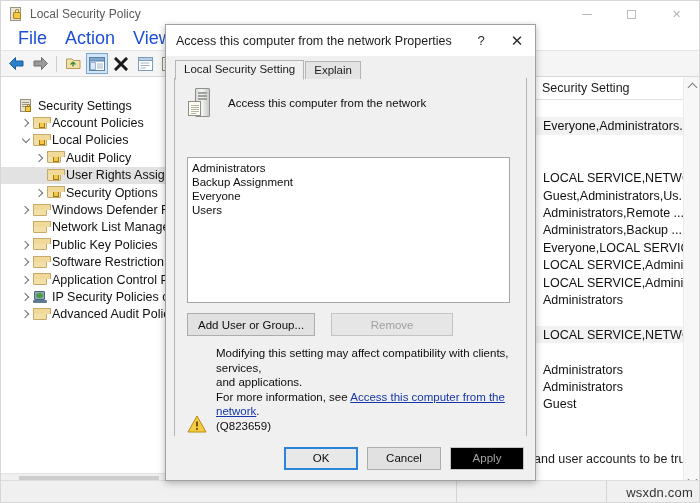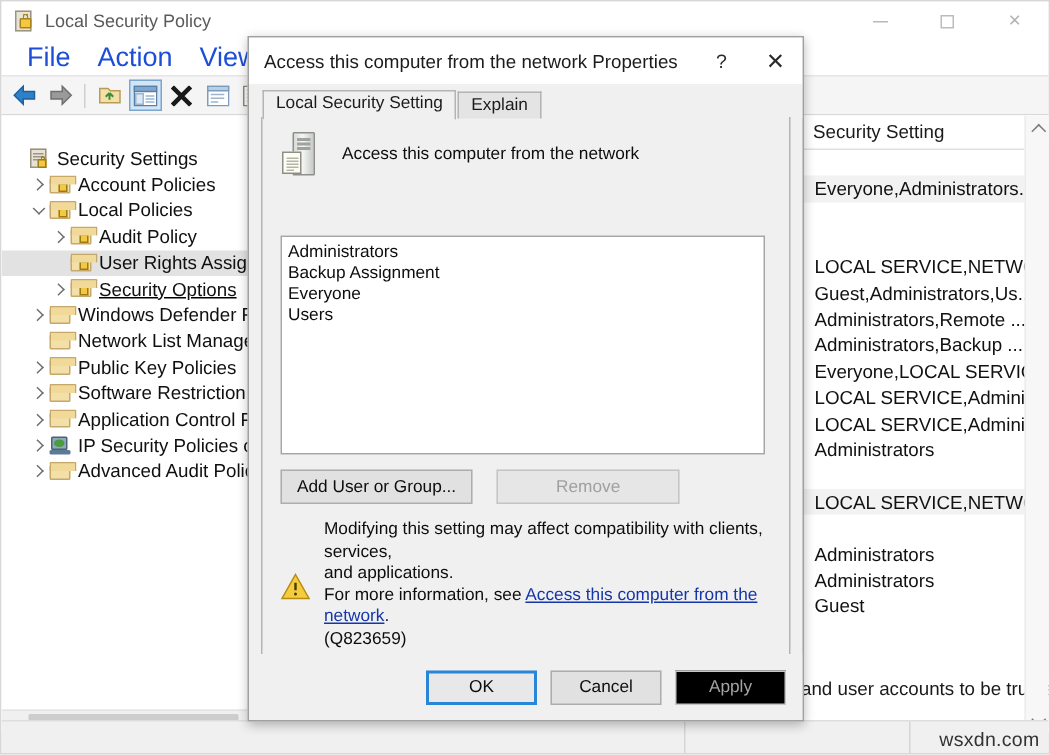--- a/index.html
+++ b/index.html
@@ -536,21 +536,21 @@
     box-sizing: border-box;
     padding: 0 10px;
   }
   .btn.disabled { color: #a0a0a0; background: #e6e6e6; border-color: #c4c4c4;}
 
   .warn-row {
     position: absolute;
     left: 12px; top: 268px;
     width: 326px;
     display: flex;
-    align-items: center;
+    align-items: flex-end;
   }
   .warn-icon {
     width: 20px; height: 18px;
     flex: none;
     margin-right: 9px;
     margin-top: 3px;
     position: relative;
   }
   .warn-text {
     font-size: 11.5px;
@@ -729,21 +729,21 @@
           <div class="tree-row selected" style="padding-left: 32px;">
             <div class="twisty"></div>
             <div class="folder-icon">
               <div class="tab"></div>
               <div class="body"></div>
               <div class="lkb"></div>
               <div class="lk"></div>
             </div>
             <span class="tree-label">User Rights Assignment</span>
           </div>
-          <div class="tree-row" style="padding-left: 32px; text-decoration: underline;">
+          <div class="tree-row" style="padding-left: 32px;">
             <div class="twisty">
               <span class="chev"></span>
             </div>
             <div class="folder-icon">
               <div class="tab"></div>
               <div class="body"></div>
               <div class="lkb"></div>
               <div class="lk"></div>
             </div>
             <span class="tree-label">Security Options</span>

